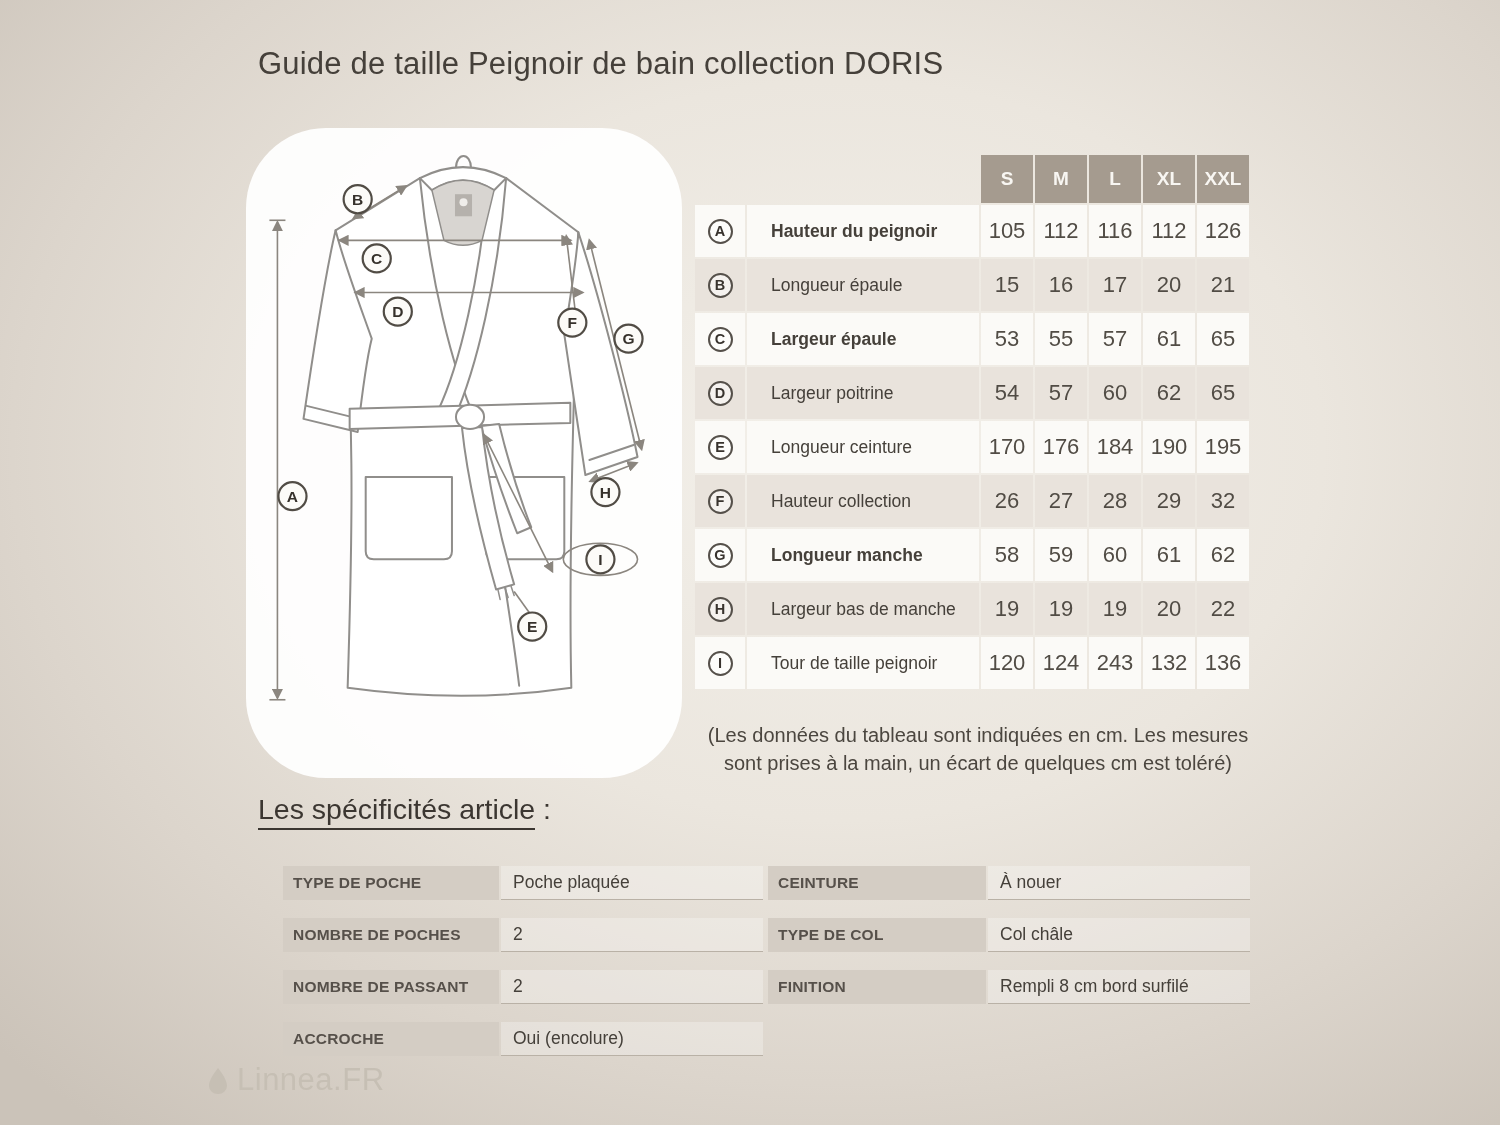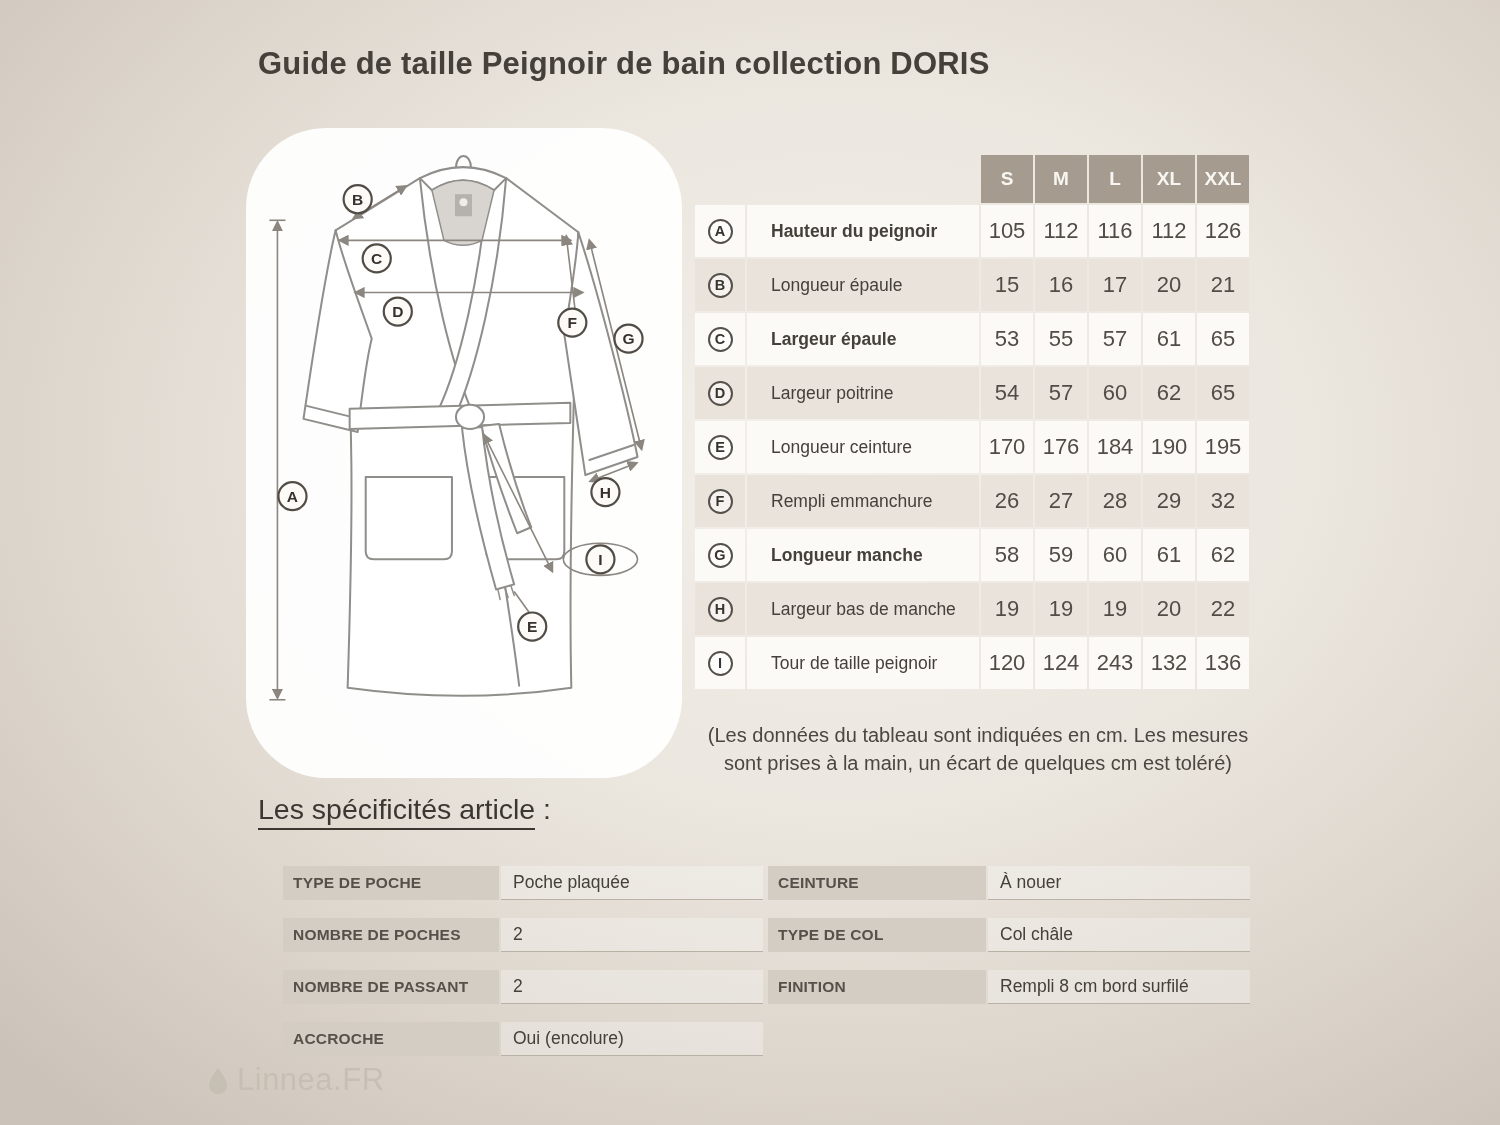--- a/index.html
+++ b/index.html
@@ -4,21 +4,21 @@
 <style>
   html,body{margin:0;padding:0;background:#cfc8be;}
   .page{
     position:relative;width:1500px;height:1125px;overflow:hidden;
     font-family:"Liberation Sans",sans-serif;
     background:
       radial-gradient(ellipse 1150px 880px at 56% 40%, #f3f0ea 0%, #ebe6de 42%, #dcd5cc 72%, #cbc3b9 100%);
   }
   .title{
     position:absolute;left:258px;top:46px;margin:0;
-    font-size:31px;font-weight:bold;color:#45403a;letter-spacing:.2px;
+    font-size:31px;font-weight:normal;color:#45403a;letter-spacing:.2px;
   }
   
   .diagram{
     position:absolute;left:246px;top:128px;width:436px;height:650px;
     background:rgba(255,255,255,.93);border-radius:80px;
   }
   .diagram svg{position:absolute;left:0;top:0;width:100%;height:100%;}
   
   .size-table{
     position:absolute;left:695px;top:155px;display:grid;
@@ -196,21 +196,21 @@
       </div>
       <div class="labcell rlight">Longueur ceinture</div>
       <div class="vcell rlight">170</div>
       <div class="vcell rlight">176</div>
       <div class="vcell rlight">184</div>
       <div class="vcell rlight">190</div>
       <div class="vcell rlight">195</div>
       <div class="lcell rdark">
         <span class="circle">F</span>
       </div>
-      <div class="labcell rdark">Rempli emmanchure</div>
+      <div class="labcell rdark">Hauteur collection</div>
       <div class="vcell rdark">26</div>
       <div class="vcell rdark">27</div>
       <div class="vcell rdark">28</div>
       <div class="vcell rdark">29</div>
       <div class="vcell rdark">32</div>
       <div class="lcell rlight">
         <span class="circle">G</span>
       </div>
       <div class="labcell rlight bold">Longueur manche</div>
       <div class="vcell rlight">58</div>

